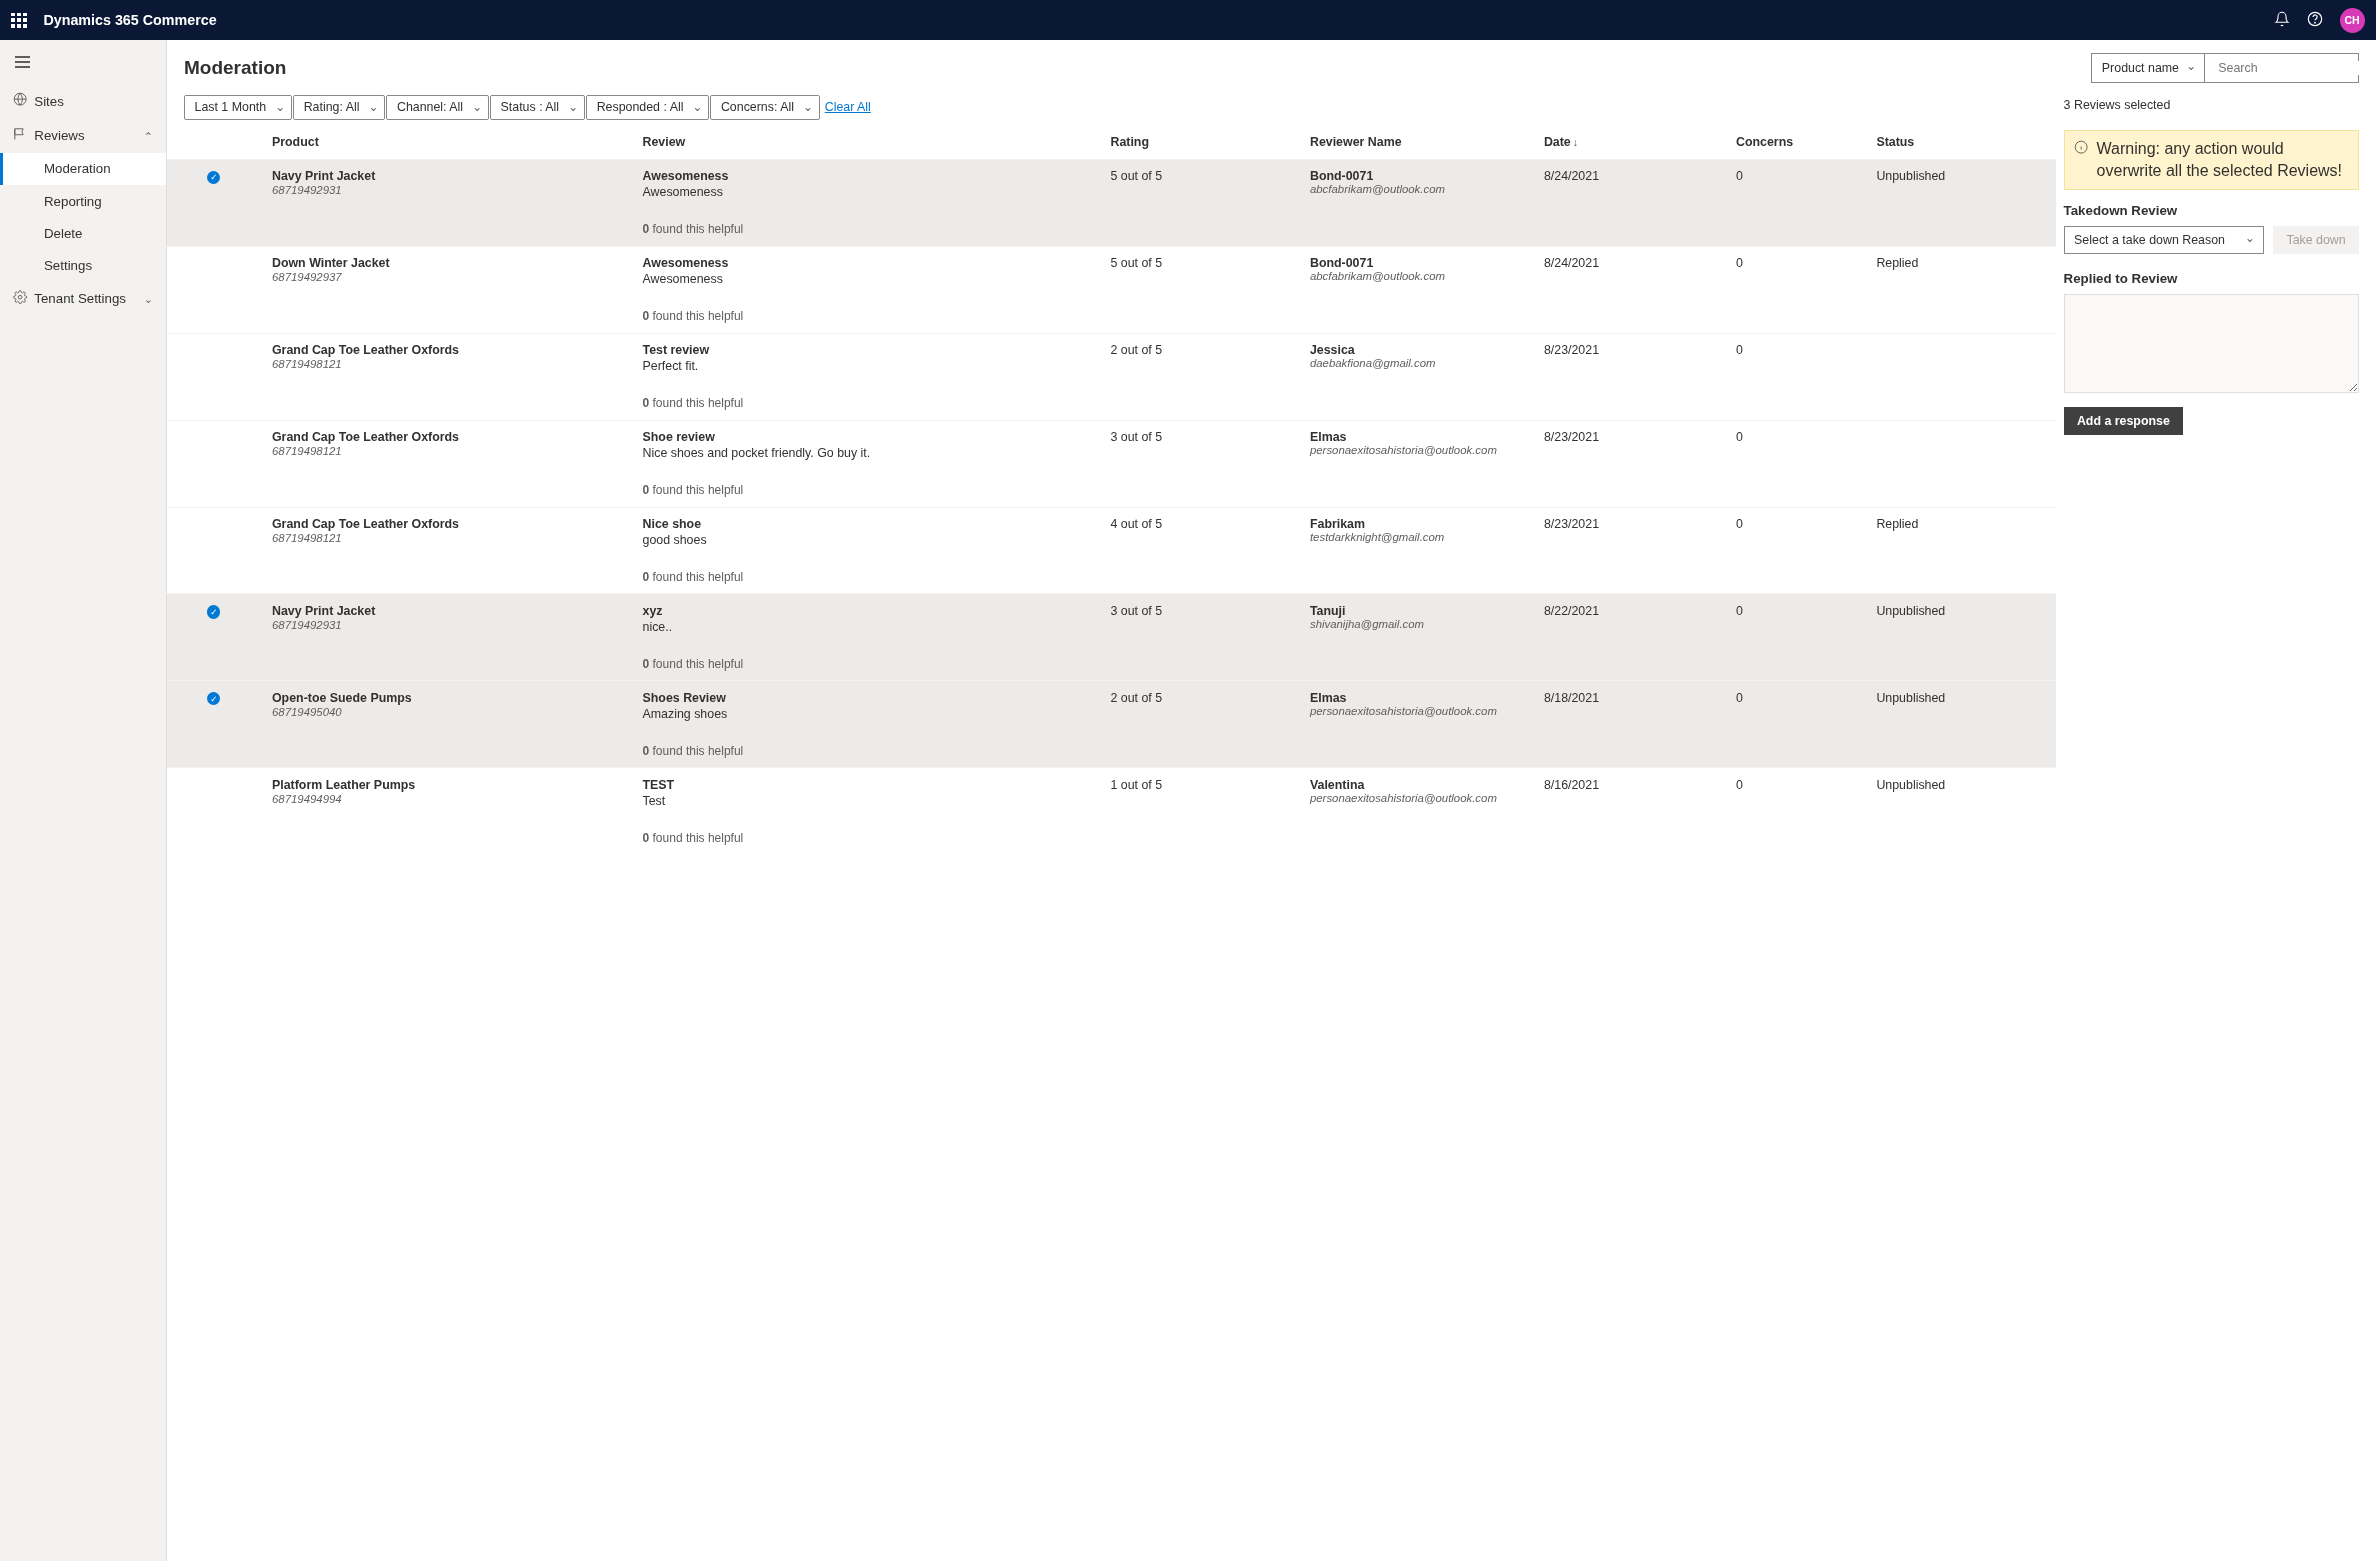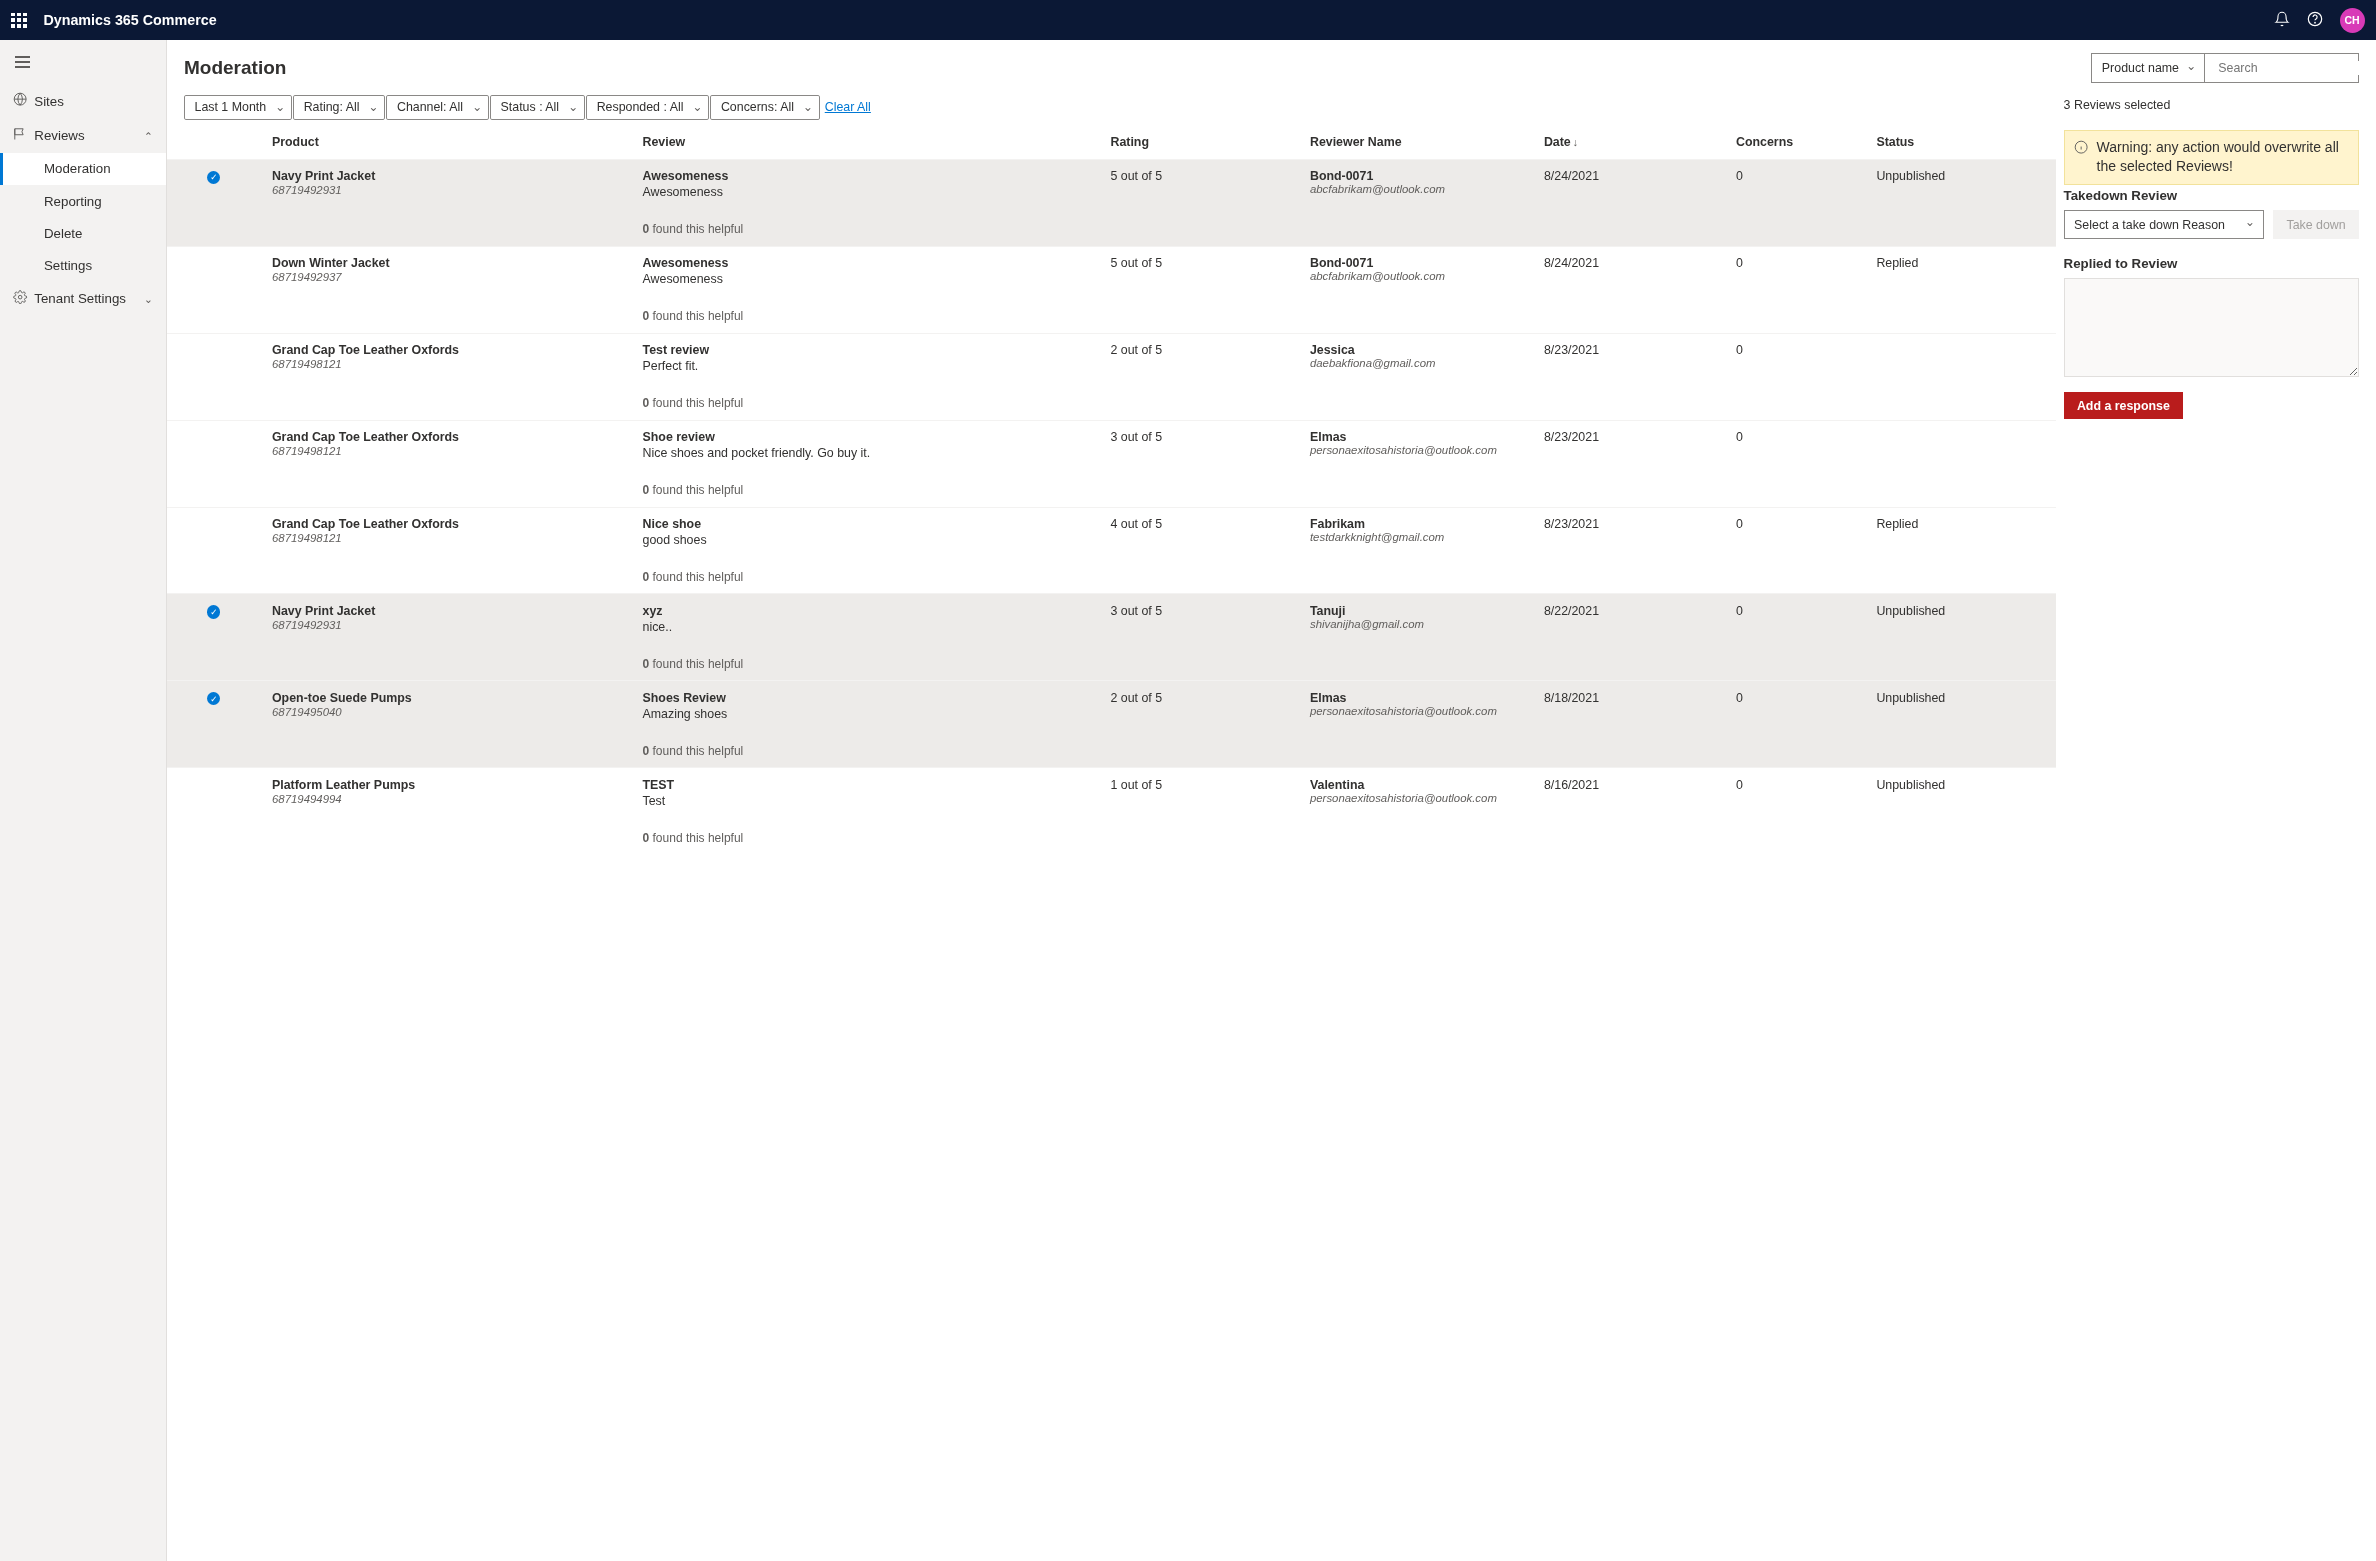--- a/index.html
+++ b/index.html
@@ -72,29 +72,29 @@
 .prod-id { font-style: italic; color: #605e5c; font-size: 11.4px; margin-top: 1px; }
 .rev-title { font-weight: 600; }
 .rev-body { color: #323130; margin-top: 1.9px; }
 .helpful { margin-top: 23px; color: #605e5c; font-size: 12px; }
 .helpful b { font-weight: 700; }
 .reviewer-name { font-weight: 600; }
 .reviewer-email { font-style: italic; color: #605e5c; font-size: 11.4px; word-break: break-all; }
 
 
 .sel-count { font-size: 12.4px; margin: 3.8px 0 7.6px; }
-.warning-box { background: #fff4ce; border: 1px solid #f2e29b; padding: 7.6px 9.5px 7.6px 32px; font-size: 14px; position: relative; margin-bottom: 3px; line-height:1.35;}
+.warning-box { background: #fff4ce; border: 1px solid #f2e29b; padding: 7.6px 9.5px 7.6px 32px; font-size: 16px; position: relative; margin-bottom: 13px; line-height:1.35;}
 .warning-box svg { position: absolute; left: 9.5px; top: 9.5px; color: #605e5c; }
 .panel-h { font-size: 13.3px; font-weight: 600; margin-bottom: 7.6px; }
 .takedown-row { display: flex; gap: 9.5px; margin-bottom: 17px; }
 .select-reason { flex: 1; border: 1px solid #8a8886; height: 28.5px; padding: 0 25px 0 9.5px; font-size: 12.4px; background: #fff; position: relative; cursor: pointer; display:flex; align-items:center;}
 .select-reason::after { content: "⌄"; position: absolute; right: 7.6px; top: 2.9px; color: #605e5c; }
 .takedown-btn { border: none; background: #f3f2f1; color: #a19f9d; padding: 0 13.3px; height: 28.5px; font-size: 12.4px; }
 .respond-box { width: 100%; height: 99px; border: 1px solid #e1dfdd; background: #faf9f8; resize: both; margin-bottom: 11.4px; padding: 5.7px; font-family: inherit; }
-.primary-btn { background: #b91c1c; color: #fff; border: none; padding: 6.7px 13.3px; font-size: 12.4px; font-weight: 600; cursor: pointer; }
+.primary-btn { background: #404040; color: #fff; border: none; padding: 6.7px 13.3px; font-size: 12.4px; font-weight: 600; cursor: pointer; }
 
 .date-arrow { font-size: 10.5px; color: #605e5c; margin-left:1.9px;}
 </style>
 </head>
 <body>
 
 <div class="top-header">
   <div class="waffle">
       <span></span>
       <span></span>

